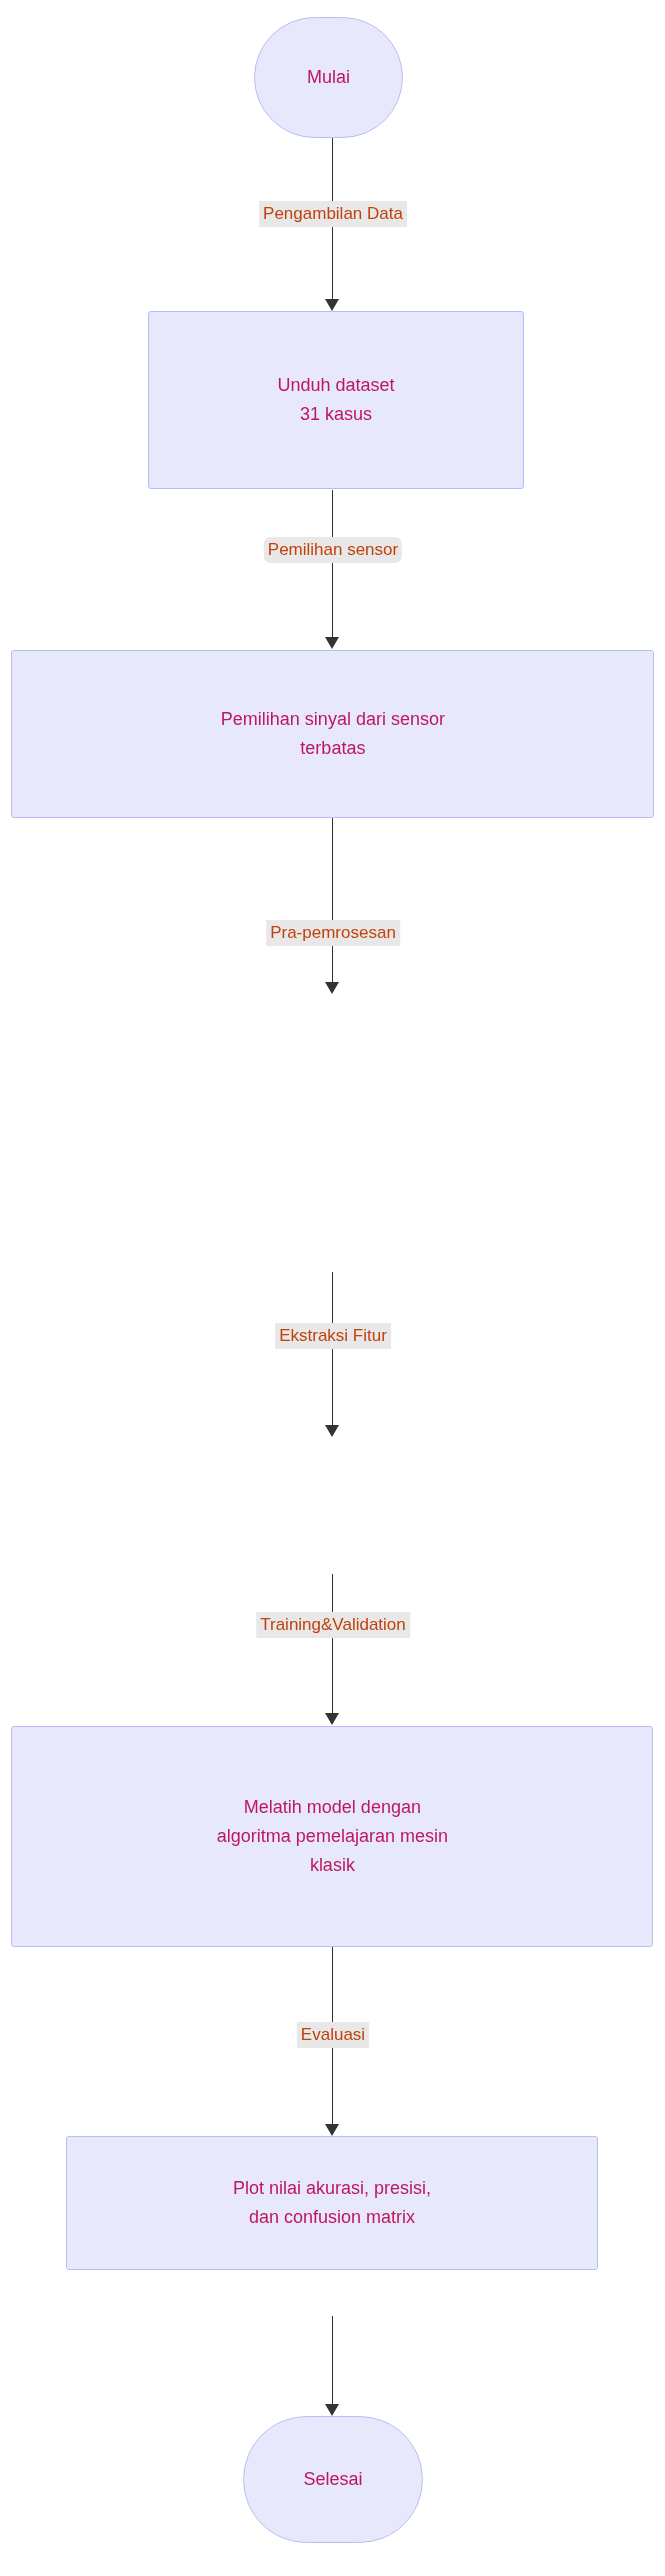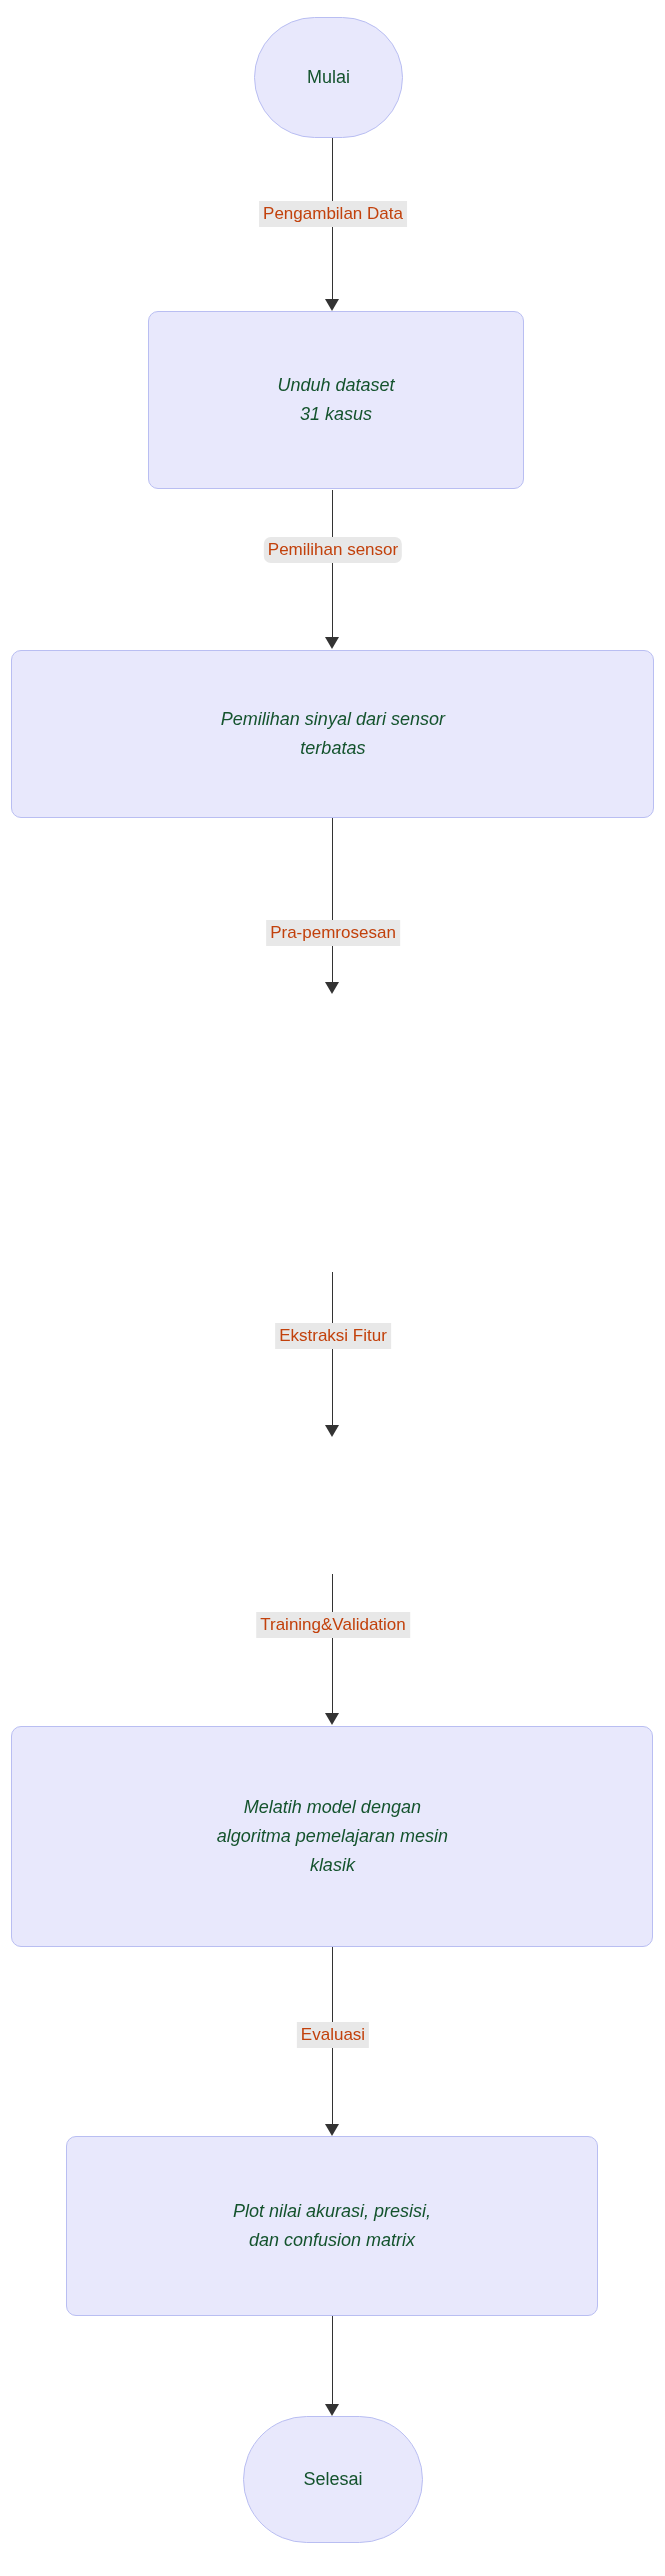--- a/index.html
+++ b/index.html
@@ -20,31 +20,30 @@
   }
   .node {
     position: absolute;
     box-sizing: border-box;
     background: #e8e8fc;
     border: 1.3px solid #b9bef2;
     display: flex;
     align-items: center;
     justify-content: center;
     text-align: center;
-    color: #14532d;
+    color: #be185d;
     font-size: 18px;
     line-height: 1.62;
     font-family: "Liberation Sans", sans-serif;
   }
   .node.stadium {
     border-radius: 670px;
   }
   .node.rect {
-    border-radius: 10px;
-    font-style: italic;
+    border-radius: 3px;
   }
   .node-label {
     display: block;
     white-space: pre-line;
     padding: 0 6.7px;
   }
   .edge {
     position: absolute;
   }
   .edge-line {
@@ -122,21 +121,21 @@
     </div>
     <div class="node rect" style="left: 11.4px; top: 650px; width: 643px; height: 168px;">
       <span class="node-label">Pemilihan sinyal dari sensor
 terbatas</span>
     </div>
     <div class="node rect" style="left: 11.4px; top: 1726px; width: 642px; height: 221px;">
       <span class="node-label">Melatih model dengan
 algoritma pemelajaran mesin
 klasik</span>
     </div>
-    <div class="node rect" style="left: 66px; top: 2136px; width: 532px; height: 180px;">
+    <div class="node rect" style="left: 66px; top: 2136px; width: 532px; height: 134px;">
       <span class="node-label">Plot nilai akurasi, presisi,
 dan confusion matrix</span>
     </div>
     <div class="node stadium" style="left: 243px; top: 2416px; width: 180px; height: 127px;">
       <span class="node-label">Selesai</span>
     </div>
   </div>
 
 
 </body></html>

